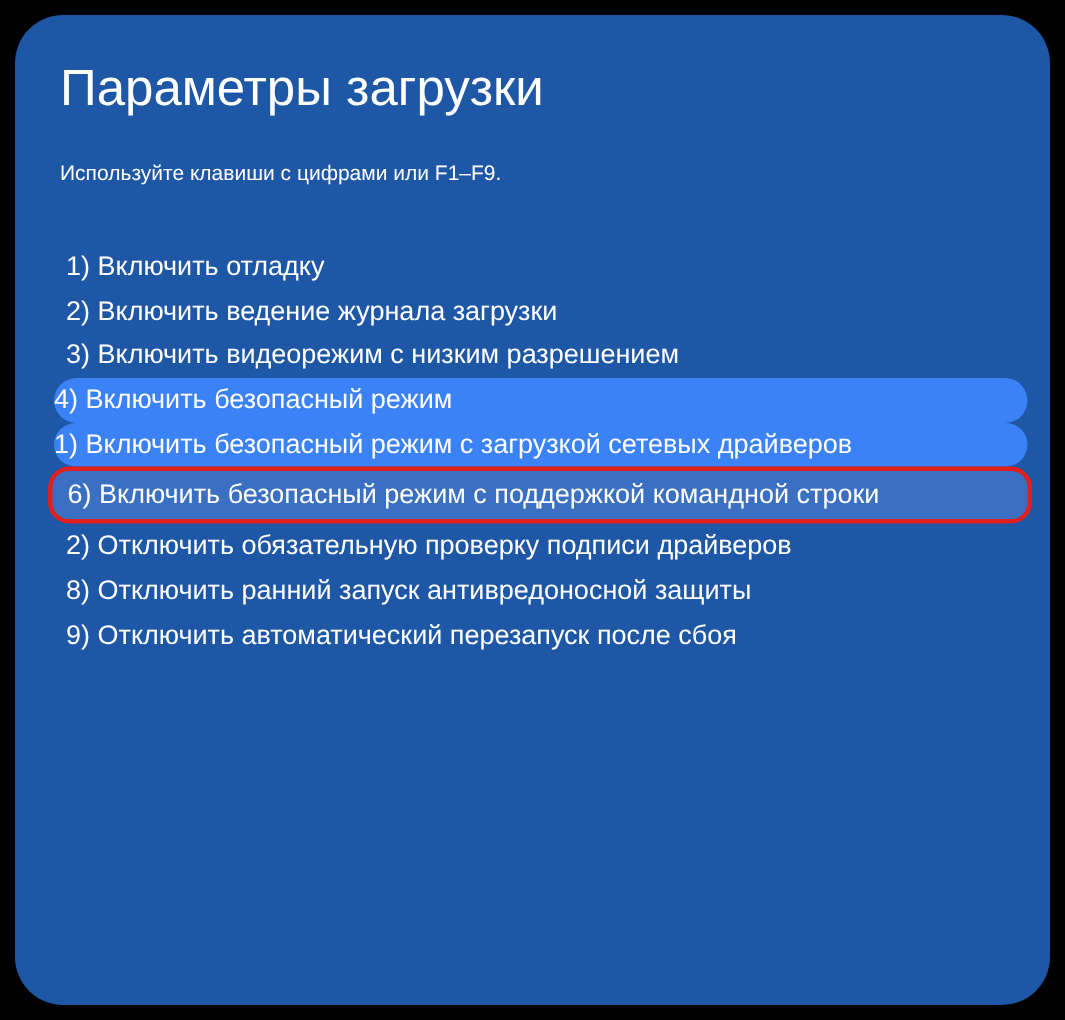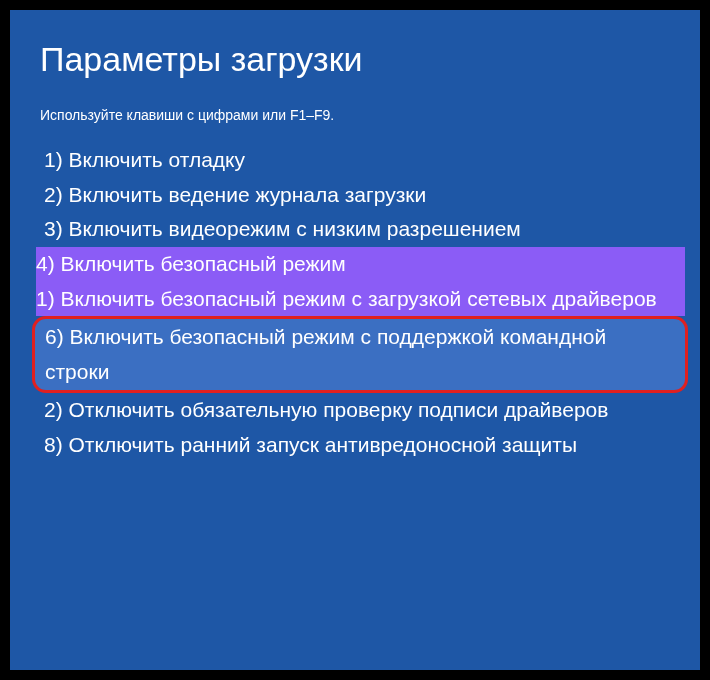--- a/index.html
+++ b/index.html
@@ -1,18 +1,19 @@
 <!DOCTYPE html>
 <html><head>
   <meta charset="utf-8">
   <style>
     * {
       margin: 0;
       padding: 0;
       box-sizing: border-box;
+      border-radius: 32px;
     }
     body {
       width: 710px;
       height: 680px;
       background: #000;
       padding: 10px;
       font-family: "Segoe UI", Tahoma, sans-serif;
     }
     .screen {
       width: 100%;
@@ -29,33 +30,33 @@
     }
     .subtitle {
       font-size: 18px;
       font-weight: 400;
       line-height: 1.4;
       margin-bottom: 18px;
     }
     .hint {
       font-size: 14px;
       font-weight: 400;
-      margin-bottom: 20px;
+      margin-bottom: 40px;
     }
     .options {
       margin-bottom: 60px;
     }
     .option {
-      font-size: 21px;
+      font-size: 18px;
       font-weight: 400;
       line-height: 1.65;
       padding: 0 4px;
     }
     .option.selected-group {
-      background: #8b5cf6;
+      background: #3b82f6;
       margin-left: -4px;
       margin-right: -15px;
       padding-left: 0;
     }
     .option.highlighted {
       background: #3b6fc2;
       border: 3px solid #e02020;
       border-radius: 14px;
       margin-left: -8px;
       margin-right: -18px;
@@ -83,15 +84,16 @@
 
   <div class="options">
     <div class="option"><span>1) Включить отладку</span></div>
     <div class="option"><span>2) Включить ведение журнала загрузки</span></div>
     <div class="option"><span>3) Включить видеорежим с низким разрешением</span></div>
     <div class="option selected-group"><span>4) Включить безопасный режим</span></div>
     <div class="option selected-group"><span>1) Включить безопасный режим с загрузкой сетевых драйверов</span></div>
     <div class="option highlighted"><span>6) Включить безопасный режим с поддержкой командной строки</span></div>
     <div class="option"><span>2) Отключить обязательную проверку подписи драйверов</span></div>
     <div class="option"><span>8) Отключить ранний запуск антивредоносной защиты</span></div>
+    <div class="option"><span>9) Отключить автоматический перезапуск после сбоя</span></div>
   </div>
 
 </div>
 
 </body></html>

